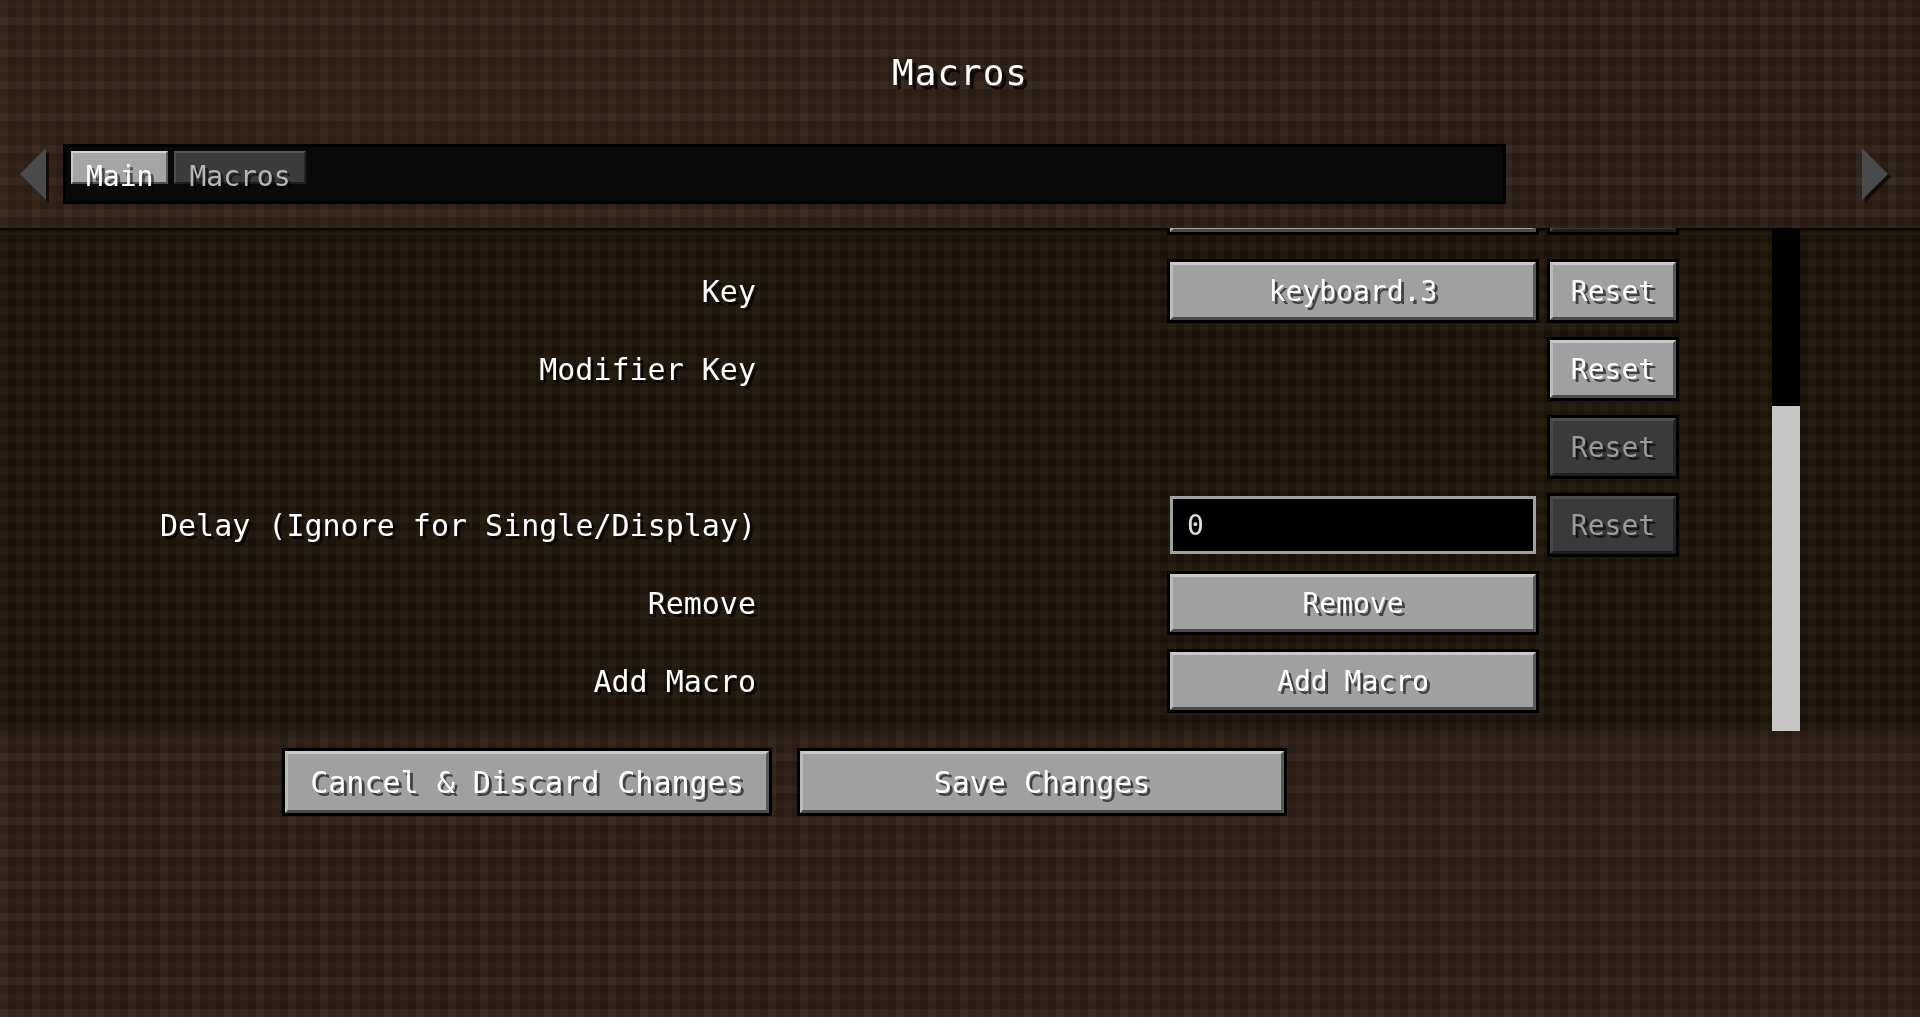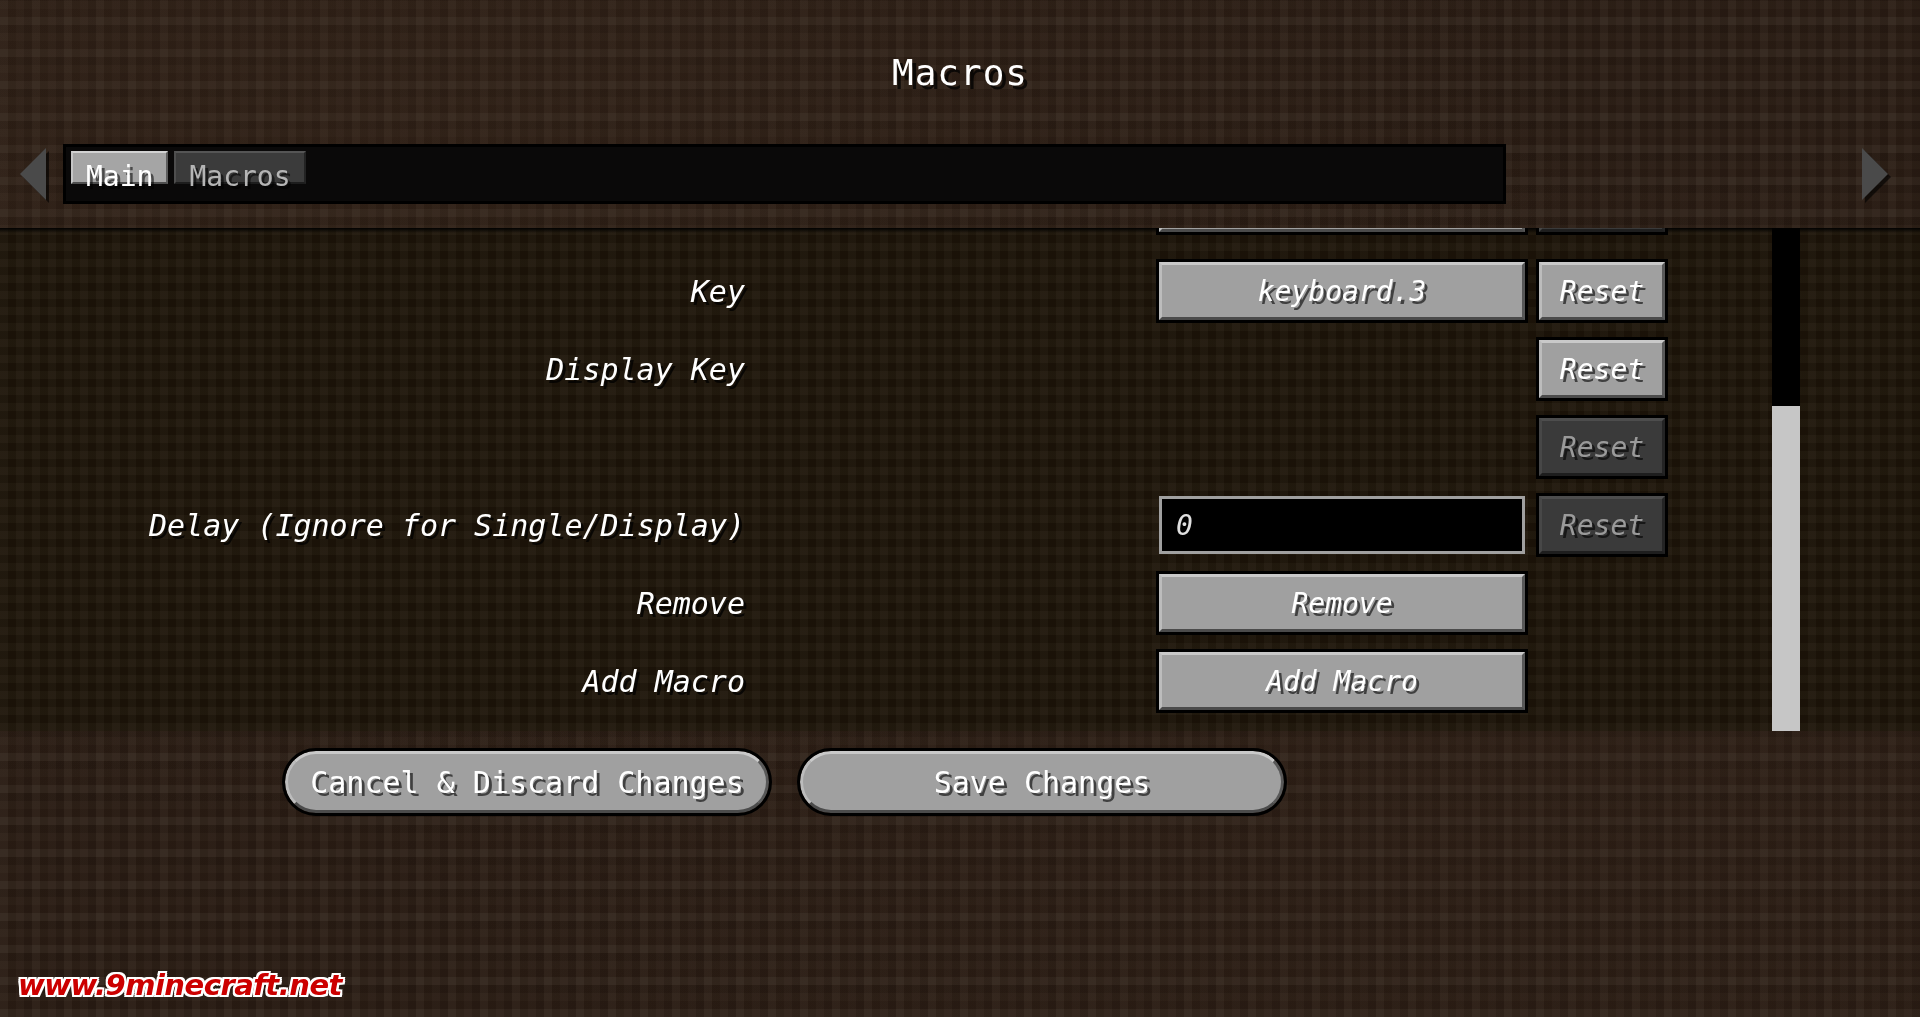--- a/index.html
+++ b/index.html
@@ -152,24 +152,23 @@
   .list-region::before {
     content: "";
     position: absolute;
     left: 0; right: 0; top: 0;
     height: 5px;
     background: linear-gradient(rgba(0,0,0,0.95), rgba(0,0,0,0.0));
   }
 
   .row {
     position: absolute;
-    left: 1px;
+    left: 12px;
     width: 1884px;
     height: 78px;
-    font-style: italic;
   }
   .row-label {
     position: absolute;
     right: 1140px;
     top: 50%;
     transform: translateY(-50%);
     color: #ffffff;
     font-size: 30px;
     white-space: nowrap;
     text-shadow: 3px 3px 0 rgba(0,0,0,0.75);
@@ -269,21 +268,20 @@
     font-size: 30px;
     border-top: 3px solid #c9c9c9;
     border-left: 3px solid #bcbcbc;
     border-right: 3px solid #585858;
     border-bottom: 3px solid #4b4b4b;
     outline: 3px solid #000000;
     text-shadow: 3px 3px 0 rgba(0,0,0,0.6);
     cursor: pointer;
     white-space: nowrap;
     z-index: 6;
-    border-radius: 31px;
   }
 
   
   .watermark {
     position: absolute;
     left: 18px;
     top: 968px;
     font-family: "DejaVu Sans", sans-serif;
     font-weight: bold;
     font-style: italic;
@@ -322,21 +320,21 @@
       <div class="mc-btn val-reset disabled"></div>
     </div>
 
     <div class="row" style="top:24px;">
       <div class="row-label">Key</div>
       <div class="mc-btn val-wide">keyboard.3</div>
       <div class="mc-btn val-reset">Reset</div>
     </div>
 
     <div class="row" style="top:102px;">
-      <div class="row-label">Display Key</div>
+      <div class="row-label">Modifier Key</div>
       <div class="mc-btn val-reset">Reset</div>
     </div>
 
     <div class="row" style="top:180px;">
       <div class="mc-btn val-reset disabled">Reset</div>
     </div>
 
     <div class="row" style="top:258px;">
       <div class="row-label">Delay (Ignore for Single/Display)</div>
       <div class="mc-field val-wide">0</div>
@@ -353,15 +351,14 @@
       <div class="mc-btn val-wide">Add Macro</div>
     </div>
 
     <div class="scroll-track"></div>
     <div class="scroll-thumb" style="top:178px; height:325px;"></div>
   </div>
 
   <div class="footer-btn" style="left:285px; top:751px; width:484px;">Cancel &amp; Discard Changes</div>
   <div class="footer-btn" style="left:800px; top:751px; width:484px;">Save Changes</div>
 
-  <div class="watermark">www.9minecraft.net</div>
 
 </div>
 
 </body></html>

